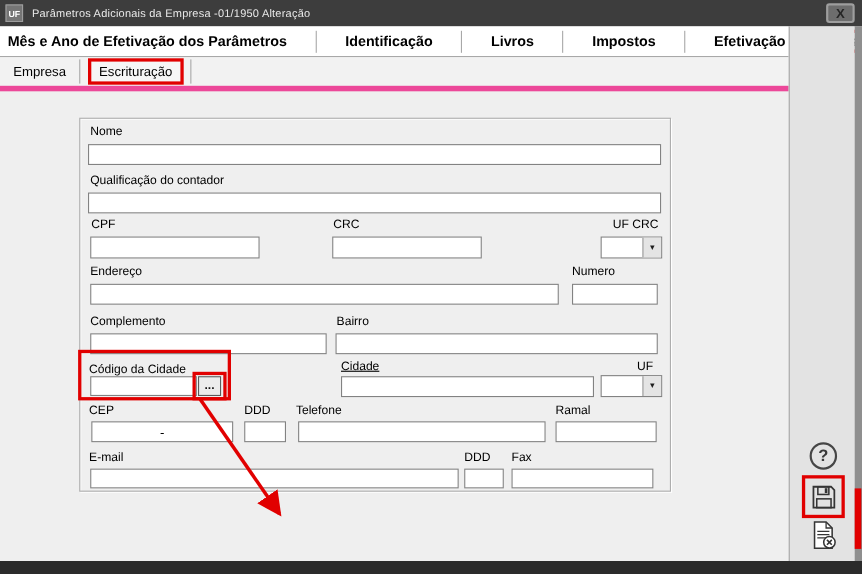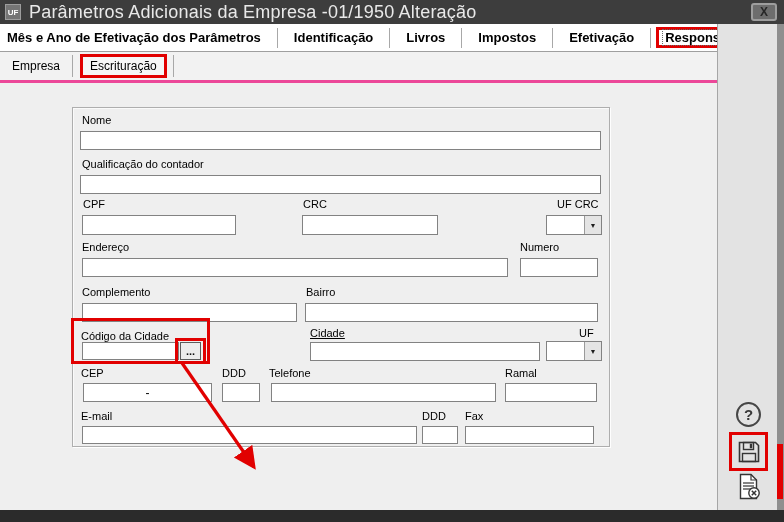--- a/index.html
+++ b/index.html
@@ -7,40 +7,40 @@
   body { font-family:"Liberation Sans","DejaVu Sans",sans-serif; background:#efefef; }
 
   .window { position:relative; width:784px; height:522px; background:#efefef; }
 
   
   .titlebar { position:absolute; left:0; top:0; width:784px; height:24px;
               background:#3d3d3d; display:flex; align-items:center; }
   .app-icon { width:16px; height:16px; margin-left:5px; background:#757575;
               border:1px solid #9d9d9d; color:#fff; font-size:8px; font-weight:bold;
               display:flex; align-items:center; justify-content:center; }
-  .title-text { color:#e9e9e9; font-size:18px; margin-left:8px; letter-spacing:.2px; }
+  .title-text { color:#e9e9e9; font-size:10px; margin-left:8px; letter-spacing:.2px; }
   .close-btn { position:absolute; right:7px; top:3px; width:26px; height:18px;
                background:#6d6d6d; border:2px solid #9e9e9e; border-radius:3px;
                color:#262626; font-size:12px; font-weight:bold; line-height:14px;
                text-align:center; cursor:pointer; }
 
   
   .tabstrip { position:absolute; left:0; top:24px; width:717px; height:28px;
               background:#ffffff; border-bottom:1px solid #9f9f9f;
               display:flex; align-items:center; }
-  .tab { font-size:13px; font-weight:bold; color:#000; padding:0 16px; height:20px;
+  .tab { font-size:13px; font-weight:bold; color:#000; padding:0 26px; height:20px;
          line-height:20px; border-right:1px solid #a8a8a8; cursor:pointer; white-space:nowrap; }
   .tab:first-child { padding-left:7px; }
   .tab.hl { border:3px solid #e10000; margin-left:5px; padding:0 4px; height:21px;
             line-height:15px; display:flex; align-items:center; }
   .tab.hl .hl-inner { outline:1px dotted #6a6a6a; padding:0 2px; }
 
   
   .subtabstrip { position:absolute; left:0; top:52px; width:717px; height:31px;
-                 background:#f2f2f2; border-bottom:3px solid #ec4899;
+                 background:#f2f2f2; border-bottom:5px solid #ec4899;
                  display:flex; align-items:center; }
   .subtab { font-size:12px; color:#000; padding:0 12px; cursor:pointer; white-space:nowrap; }
   .subsep { width:1px; height:22px; background:#a8a8a8; }
   .subtab.hl { border:3px solid #e10000; margin-left:7px; margin-right:6px;
                padding:2px 7px; background:#f6f6f6;text-align:center; }
 
   
   .groupbox { position:absolute; left:72px; top:107px; width:538px; height:340px;
               border:1px solid #aeaeae;
               box-shadow:1px 1px 0 rgba(255,255,255,.9), inset 1px 1px 0 rgba(255,255,255,.7); }

